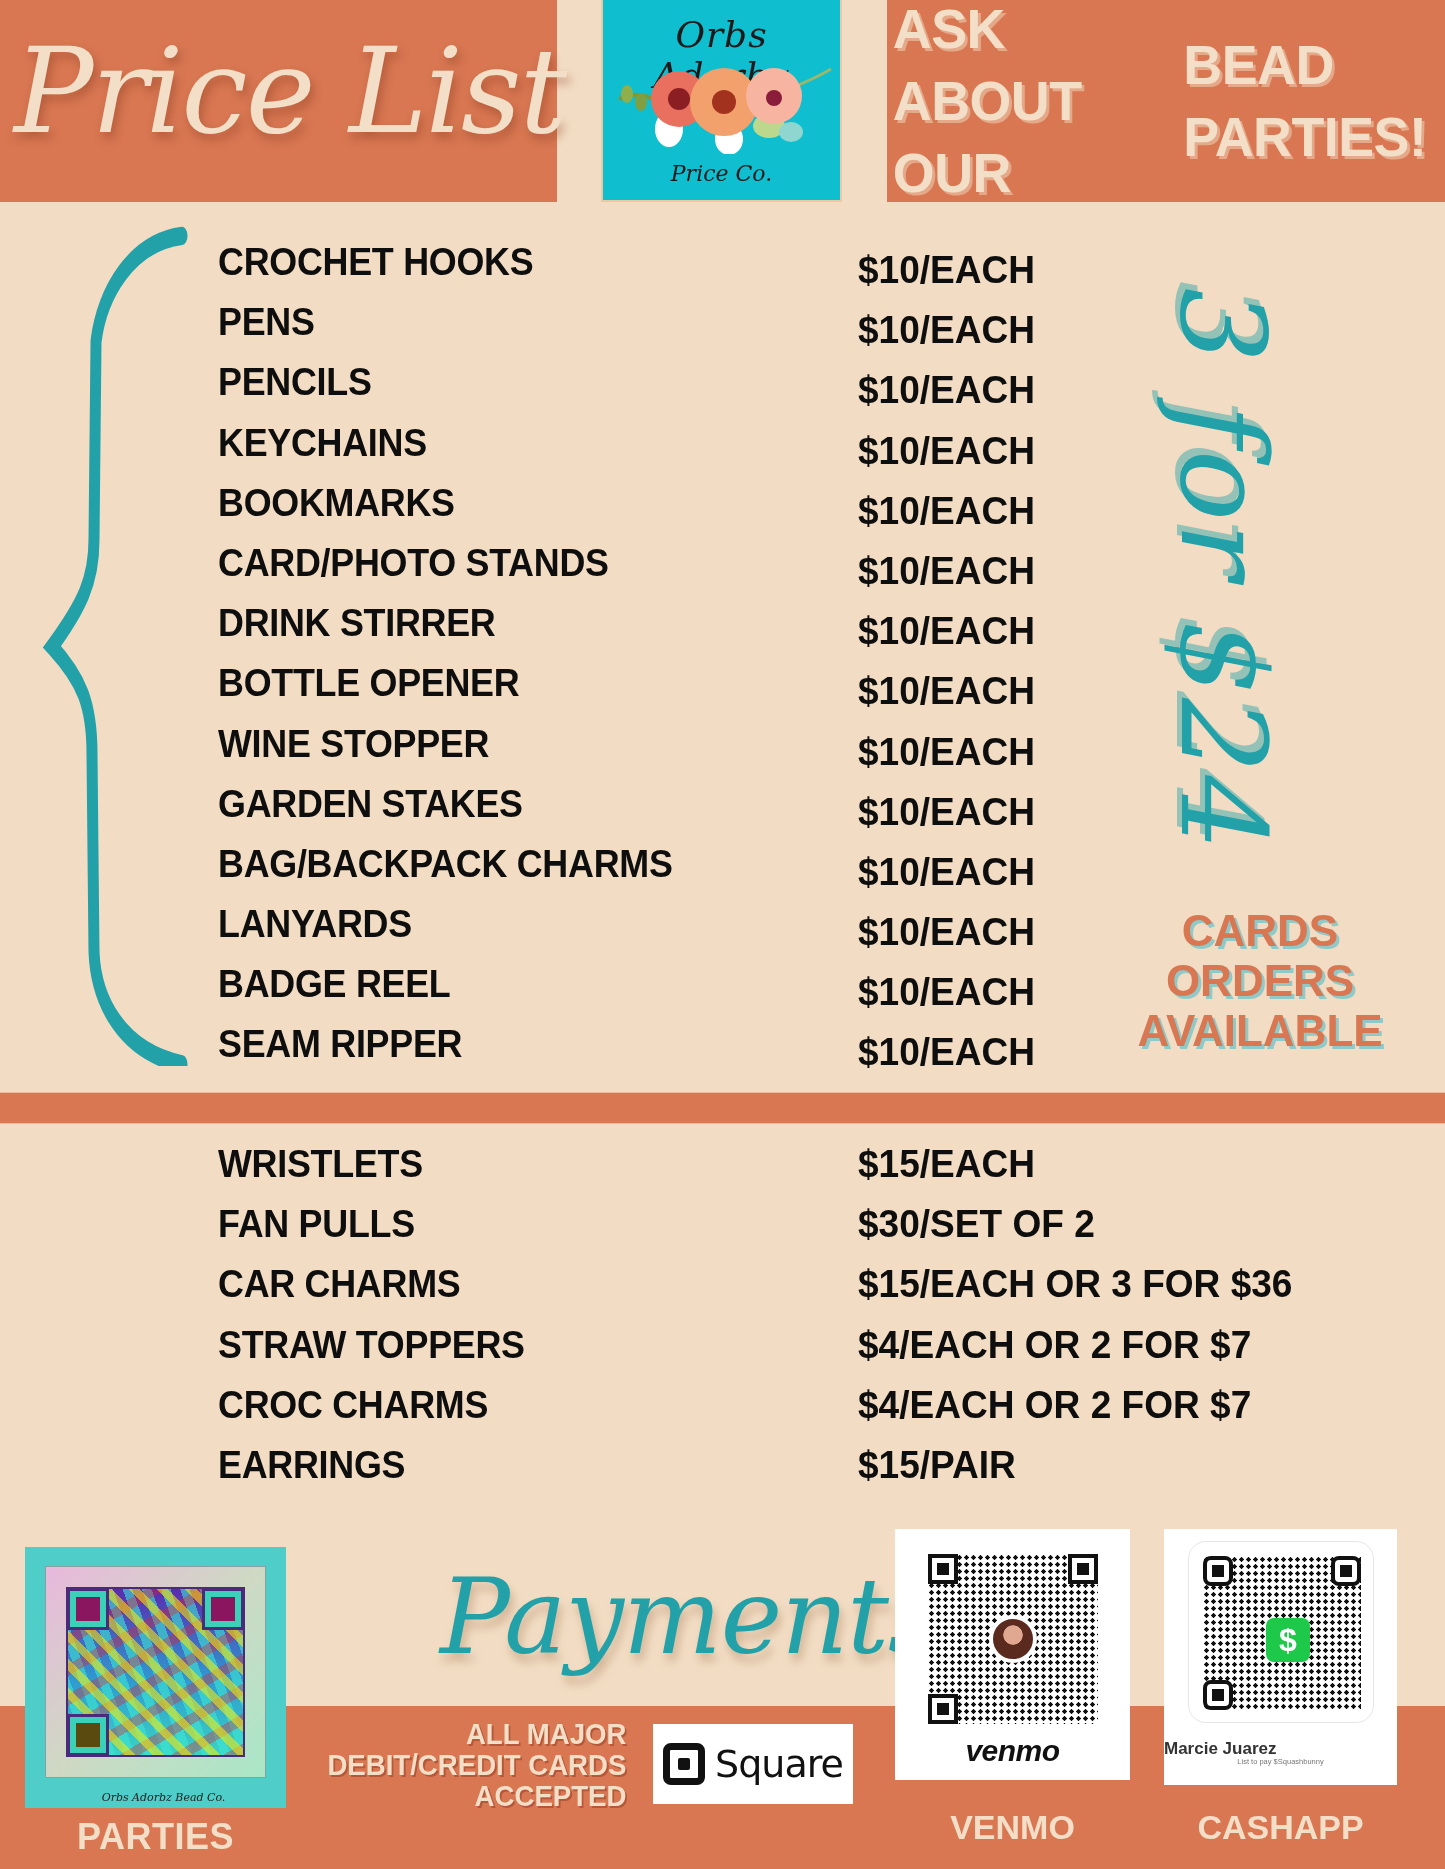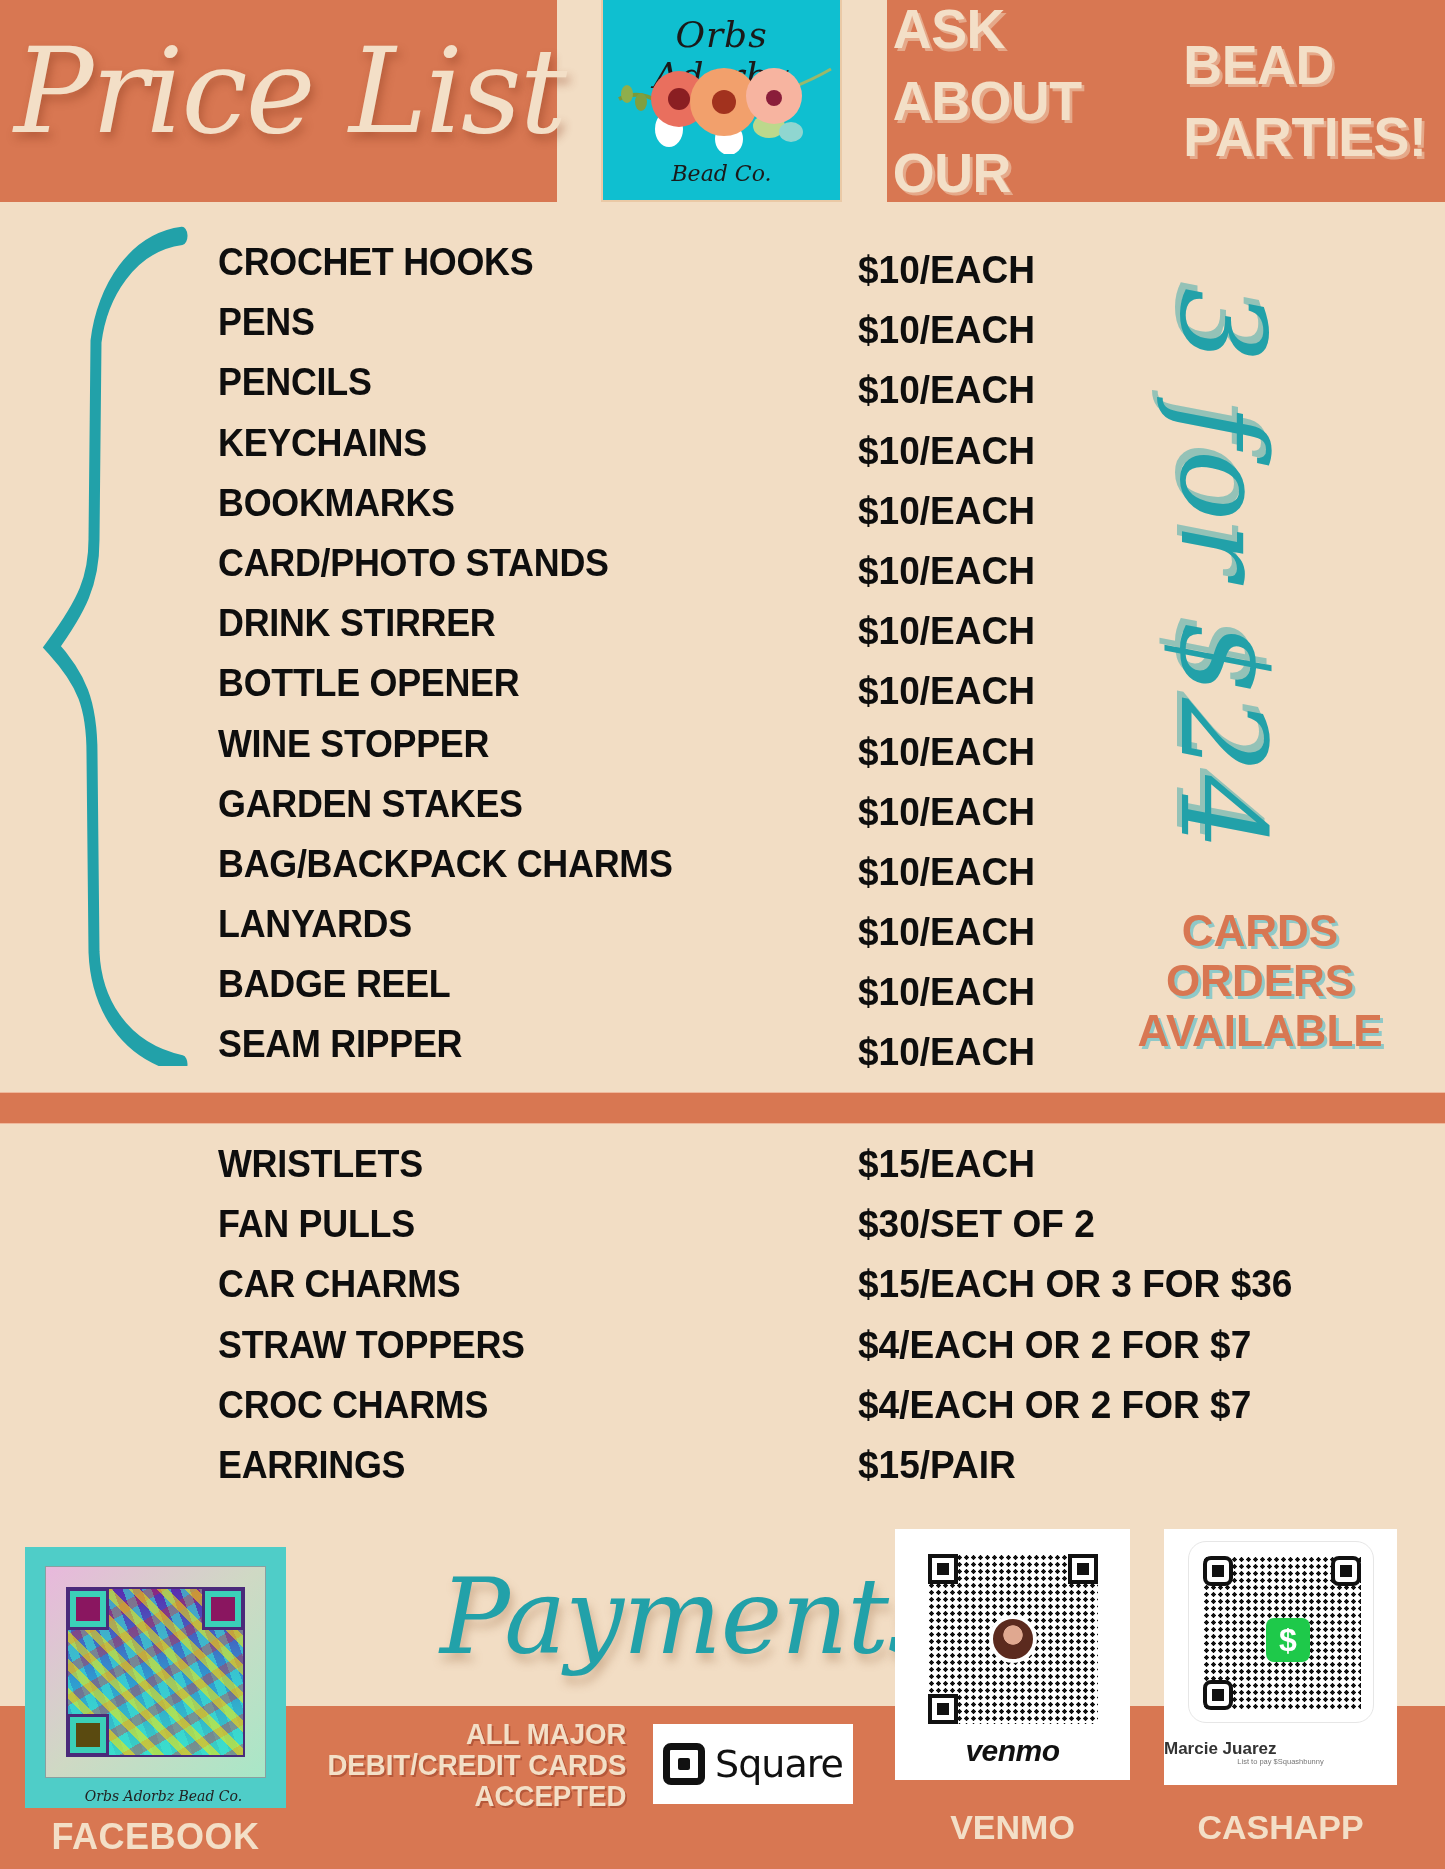--- a/index.html
+++ b/index.html
@@ -118,21 +118,21 @@
     background:
       repeating-linear-gradient(45deg, rgba(255,235,0,0.55) 0 8px, transparent 8px 20px),
       repeating-linear-gradient(-30deg, rgba(230,30,40,0.35) 0 10px, transparent 10px 26px),
       repeating-linear-gradient(70deg, rgba(60,230,210,0.6) 0 9px, transparent 9px 18px),
       linear-gradient(180deg,#5a2bb0,#2f9ad0 55%,#39d3c4);
     border: 2px solid #4a2a7a;
   }
   .fb-finder { position: absolute; width: 36px; height: 36px; border: 6px solid #3bd0b8; background: #8a1660; outline: 3px solid #4a2a7a; }
   .fb-caption {
     position: absolute; left: 16px; right: 0; bottom: -27px; text-align: center;
-    font-family: "DejaVu Serif", serif; font-style: italic; font-size: 14px; color: #222;
+    font-family: "DejaVu Serif", serif; font-style: italic; font-size: 11px; color: #222;
   }
   .fb-label {
     left: 25px; top: 1816px; width: 261px; text-align: center;
     font-weight: bold; font-size: 36px; color: #f3dfc7; letter-spacing: 0.5px;
   }
 
   .payments-title {
     left: 440px; top: 1556px;
     font-family: "DejaVu Serif", serif; font-style: italic;
     font-size: 104px; color: #22a1a9; letter-spacing: -1px;
@@ -224,21 +224,21 @@
     <ellipse cx="120" cy="85" rx="14" ry="16" fill="#ffffff"></ellipse>
     <ellipse cx="160" cy="72" rx="16" ry="12" fill="#bcd88c"></ellipse>
     <ellipse cx="182" cy="78" rx="12" ry="10" fill="#8fd6d0"></ellipse>
     <circle cx="70" cy="45" r="28" fill="#e96f5e"></circle>
     <circle cx="70" cy="45" r="11" fill="#8a1e22"></circle>
     <circle cx="115" cy="48" r="34" fill="#f2a06c"></circle>
     <circle cx="115" cy="48" r="12" fill="#a2321e"></circle>
     <circle cx="165" cy="42" r="28" fill="#f7b4a0"></circle>
     <circle cx="165" cy="44" r="8" fill="#8a1e3a"></circle>
   </svg>
-  <div class="logo-bot">Bead Co.</div>
+  <div class="logo-bot">Price Co.</div>
 </div>
 
 <div class="abs hdr-right">
   <span>ASK ABOUT OUR</span>
   <span>BEAD PARTIES!</span>
 </div>
 
 <svg class="abs bracket" viewBox="0 0 170 840">
   <path d="M160 6 C110 10 80 40 74 70 L72 190 C72 215 60 230 30 255 C60 275 70 290 70 320 L72 440 C74 470 100 500 160 508" transform="scale(1,1.65)" fill="none" stroke="#22a1a9" stroke-width="11" stroke-linecap="round"></path>
 </svg>
@@ -346,21 +346,21 @@
 <div class="abs fb-card">
   <div class="fb-inner">
     <div class="fb-mosaic">
       <div class="fb-finder" style="left:2px;top:2px"></div>
       <div class="fb-finder" style="right:2px;top:2px"></div>
       <div class="fb-finder" style="left:2px;bottom:2px;background:#5a4a10"></div>
     </div>
     <div class="fb-caption">Orbs Adorbz Bead Co.</div>
   </div>
 </div>
-<div class="abs fb-label">FACEBOOK</div>
+<div class="abs fb-label">PARTIES</div>
 
 <div class="abs payments-title">Payments</div>
 
 <div class="abs cards-text">
   <span>ALL MAJOR</span>
   <span>DEBIT/CREDIT CARDS</span>
   <span>ACCEPTED</span>
 </div>
 
 <div class="abs square">

